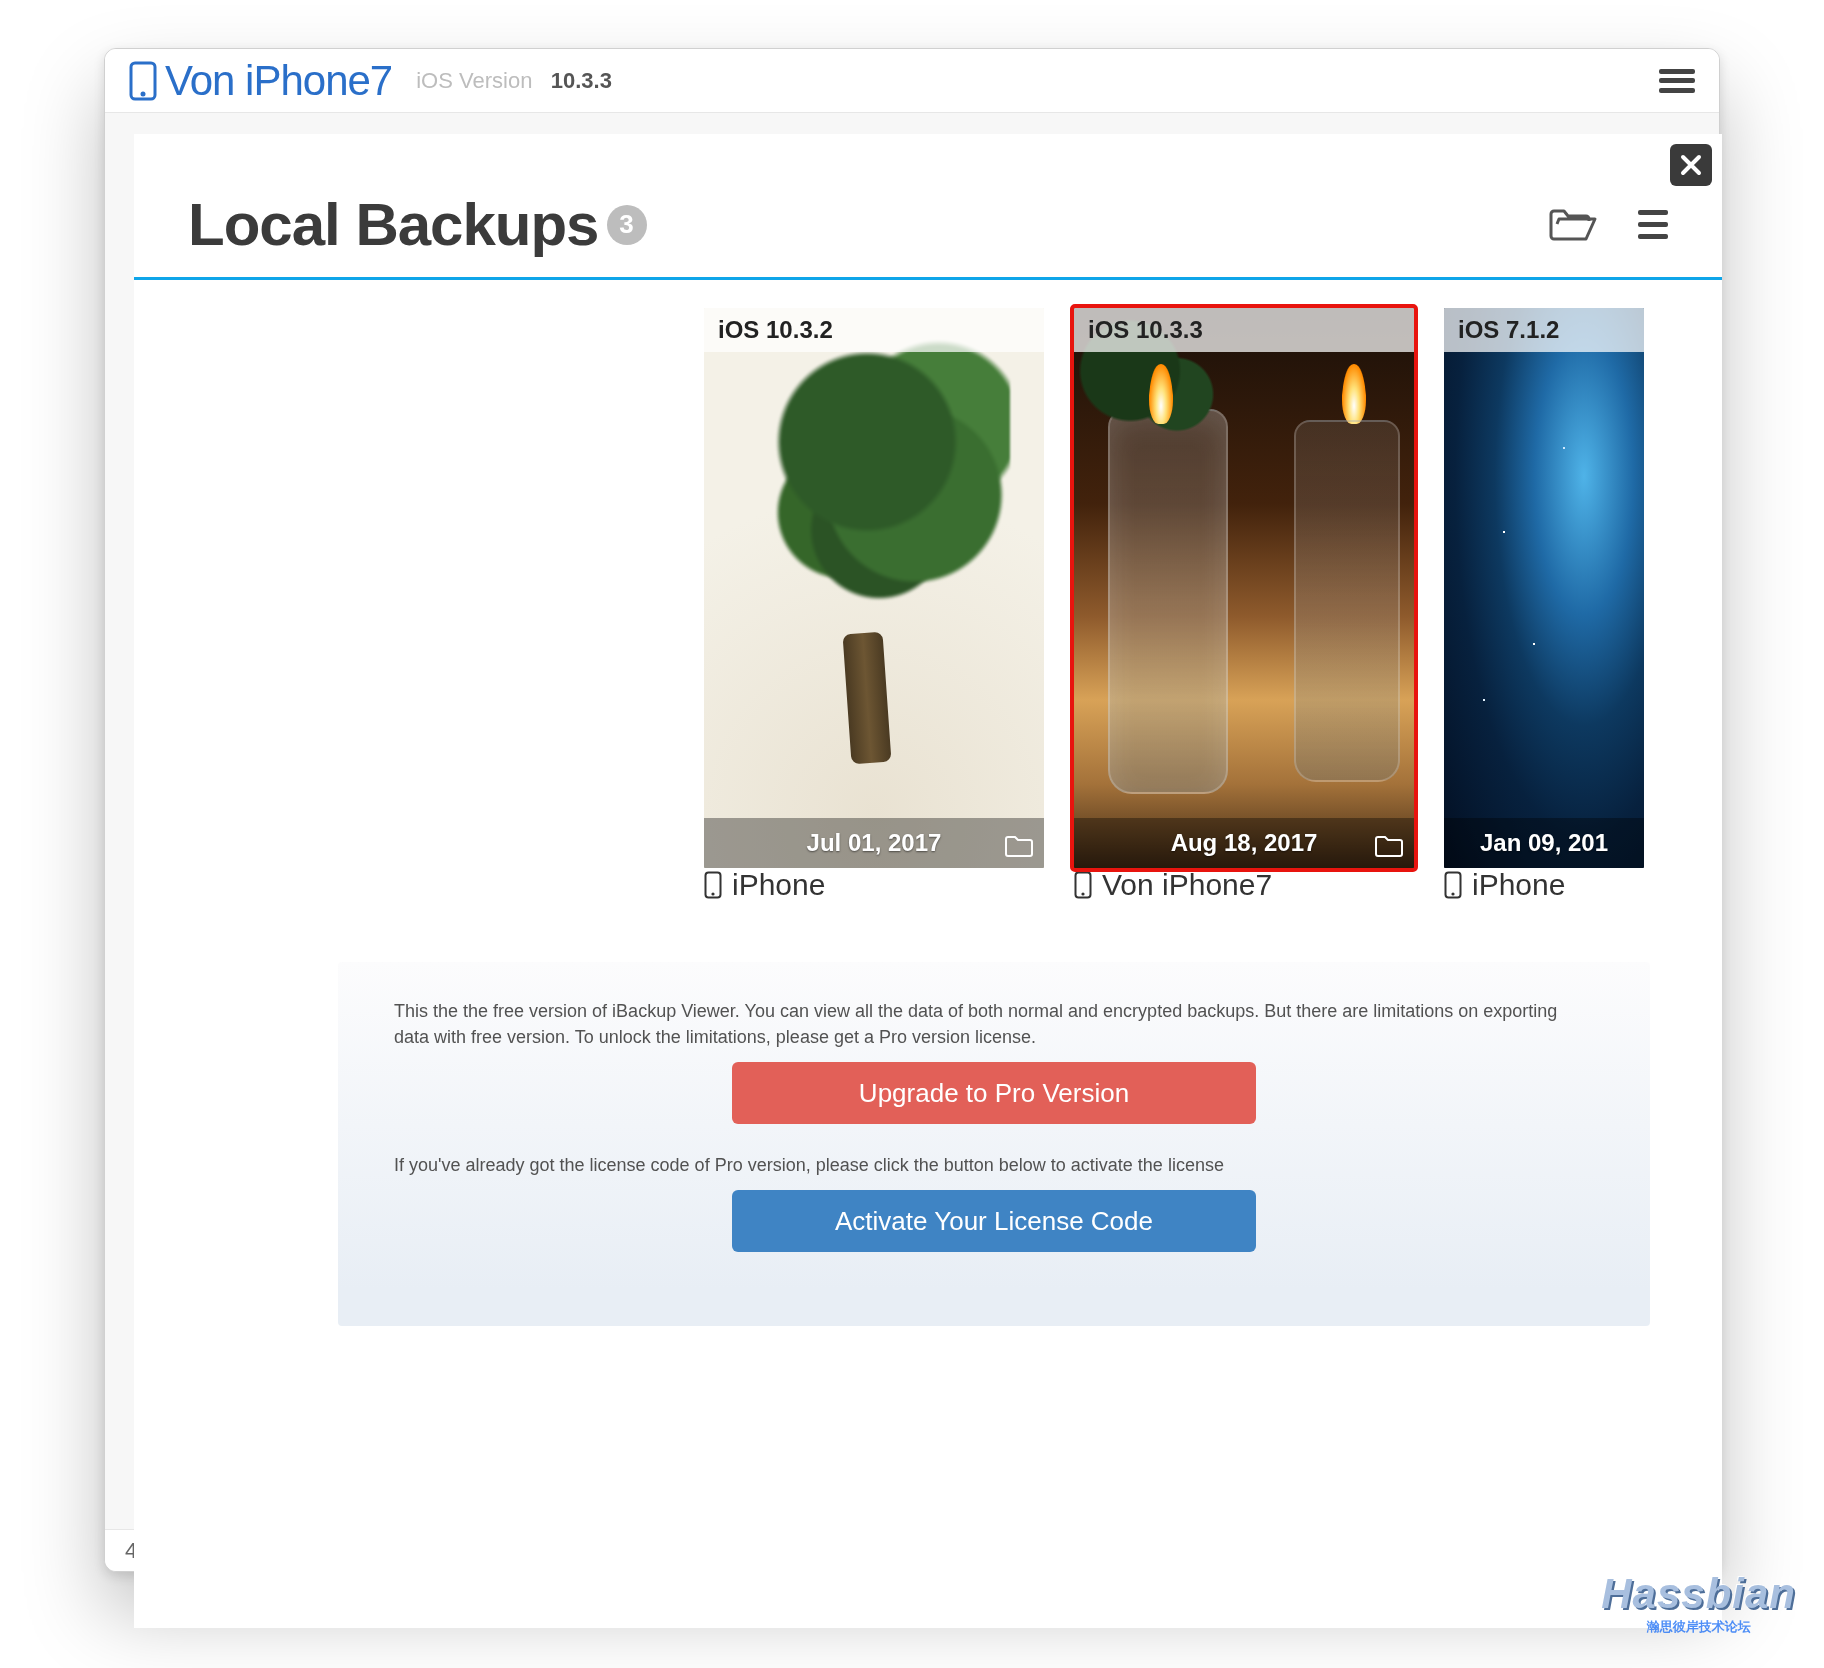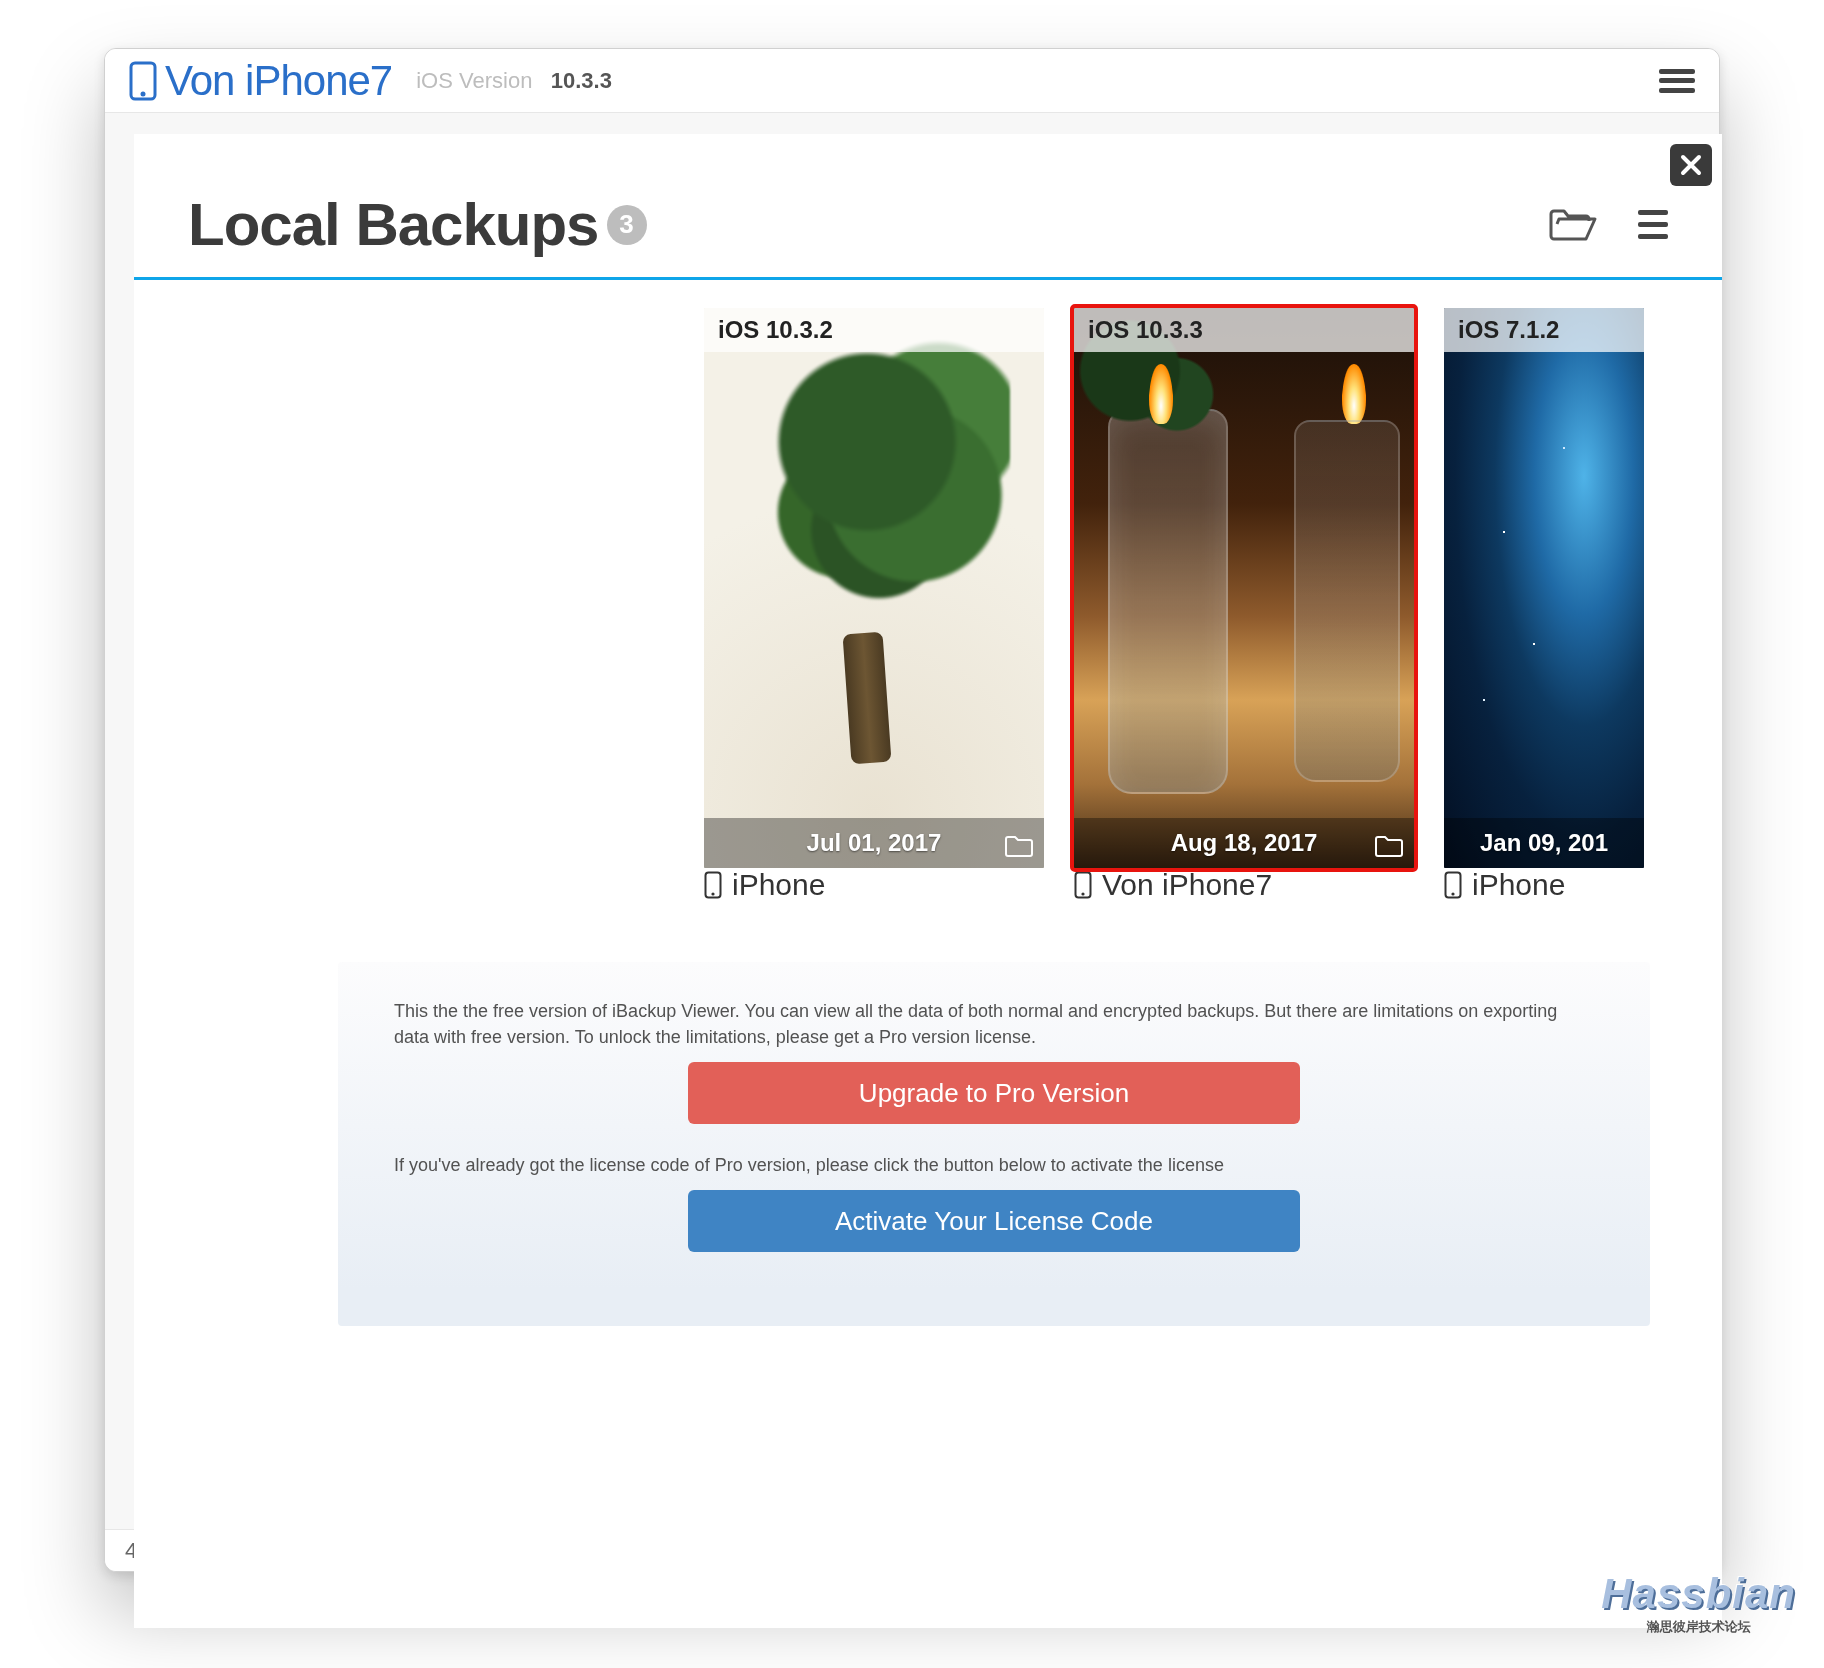--- a/index.html
+++ b/index.html
@@ -57,26 +57,26 @@
 .wp-jars:after{content:"";position:absolute;right:4%;top:20%;width:30%;height:64%;background:linear-gradient(180deg,rgba(255,255,255,.1),rgba(160,175,185,.2),rgba(100,120,130,.3));border-radius:16px 16px 22px 22px;border:2px solid rgba(255,255,255,.2)}
 .flame1,.flame2{position:absolute;top:10%;width:24px;height:60px;background:radial-gradient(ellipse at 50% 70%,#fff 0%,#ffe27a 30%,#ff8a00 70%,transparent 75%);border-radius:50% 50% 40% 40%;filter:blur(.5px)}
 .flame1{left:22%}
 .flame2{right:14%}
 .leafdark{position:absolute;left:0;top:0;width:55%;height:28%;background:radial-gradient(circle at 30% 40%,#1a3818 0 30%,transparent 32%),radial-gradient(circle at 55% 55%,#214520 0 26%,transparent 28%)}
 .wp-space{background:radial-gradient(ellipse at 70% 30%,#4fb3e8 0%,#1f6aa6 25%,#0d3960 45%,#07213e 65%,#030f22 100%)}
 .wp-space:before{content:"";position:absolute;inset:0;background:radial-gradient(2px 2px at 30% 40%,#fff 50%,transparent 51%),radial-gradient(1.5px 1.5px at 60% 25%,#cfe9ff 50%,transparent 51%),radial-gradient(2px 2px at 45% 60%,#fff 50%,transparent 51%),radial-gradient(1px 1px at 75% 55%,#fff 50%,transparent 51%),radial-gradient(1.5px 1.5px at 20% 70%,#e4f3ff 50%,transparent 51%),radial-gradient(1px 1px at 85% 80%,#fff 50%,transparent 51%)}
 
 .upgradebox{margin:60px 72px 0 204px;background:linear-gradient(180deg,#fcfcfd,#e8eef5 90%);border-radius:4px;padding:36px 56px 46px 56px}
 .upgradebox p{font-size:18px;line-height:1.45;color:#525252;margin-bottom:12px}
-.btn{display:block;margin:8px auto 28px auto;width:612px;height:62px;border:none;border-radius:6px;font-size:26px;color:#fff;cursor:pointer}
+.btn{display:block;margin:8px auto 28px auto;width:524px;height:62px;border:none;border-radius:6px;font-size:26px;color:#fff;cursor:pointer}
 .btn-red{background:#e26058}
 .btn-blue{background:#3f84c4}
 
 .watermark{position:absolute;right:28px;bottom:32px;font-family:Arial;font-style:italic;font-weight:700;font-size:42px;color:#9fb9dc;text-shadow:2px 2px 0 #3b5f8e,-1px -1px 0 #fff;letter-spacing:1px;opacity:.9}
-.watermark small{display:block;font-size:13px;font-style:normal;color:#404040;text-shadow:none;text-align:center;letter-spacing:0}
+.watermark small{display:block;font-size:13px;font-style:normal;color:#3b82f6;text-shadow:none;text-align:center;letter-spacing:0}
 
 svg{display:block}
 </style>
 </head>
 <body>
 
 <div class="stage">
   <div class="mac-window">
 
 

